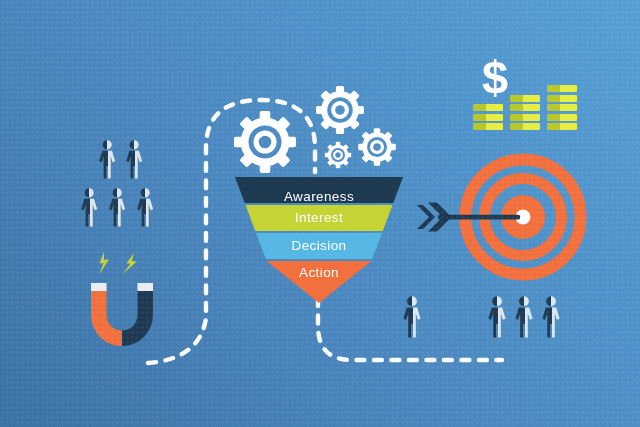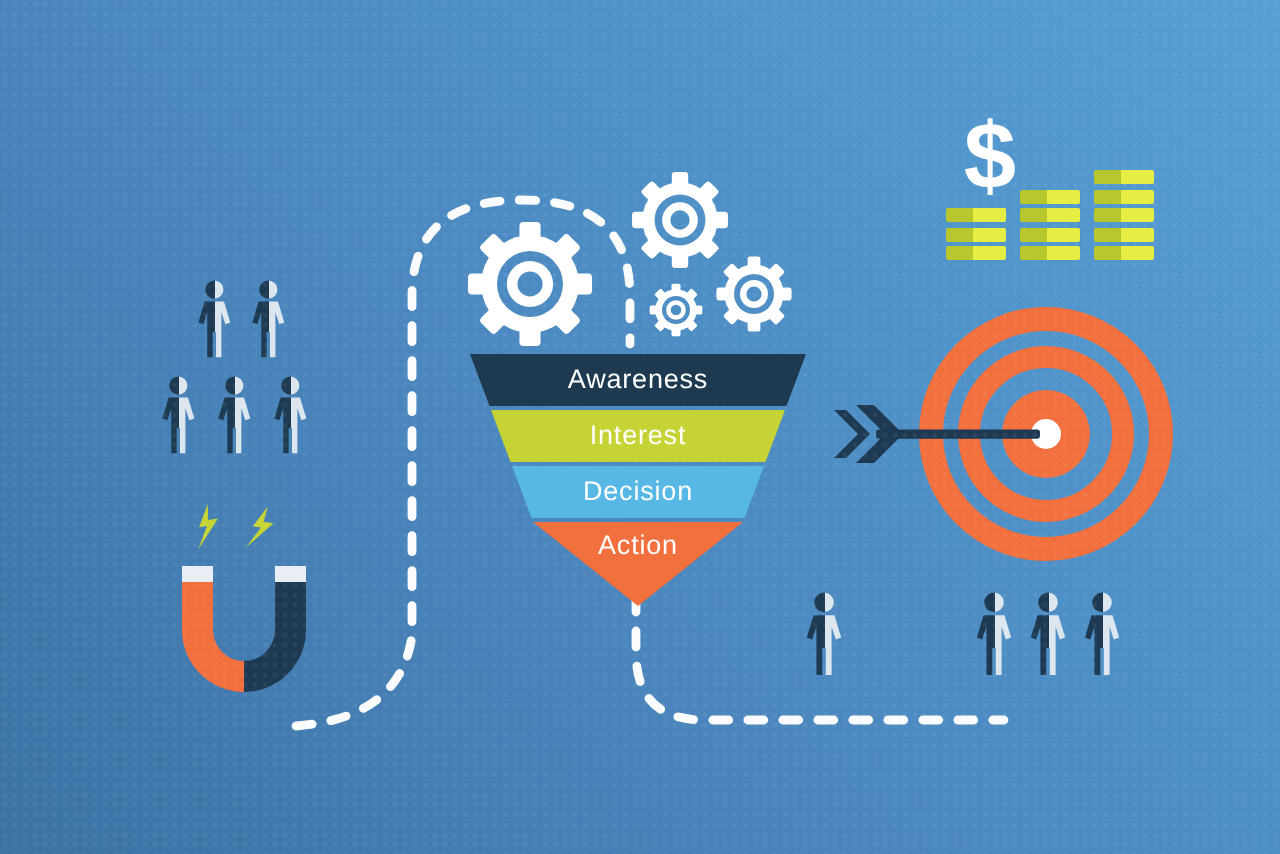--- a/index.html
+++ b/index.html
@@ -131,21 +131,21 @@
     <use href="#person" transform="translate(106 188) scale(0.93)"></use>
     <use href="#person" transform="translate(134 188) scale(0.93)"></use>
 
     <use href="#person" transform="translate(400 296)"></use>
     <use href="#person" transform="translate(485 296)"></use>
     <use href="#person" transform="translate(512 296)"></use>
     <use href="#person" transform="translate(539 296)"></use>
   </svg>
 
   <div class="funnel">
-    <div class="band b0" style="background: rgb(29, 58, 80);">
+    <div class="band b0" style="background: rgb(29, 58, 80); align-items: flex-end;">
       <span>Awareness</span>
     </div>
     <div class="band b1" style="background: rgb(198, 211, 52);">
       <span>Interest</span>
     </div>
     <div class="band b2" style="background: rgb(87, 184, 230);">
       <span>Decision</span>
     </div>
     <div class="band b3" style="background: rgb(242, 112, 61);">
       <span>Action</span>

